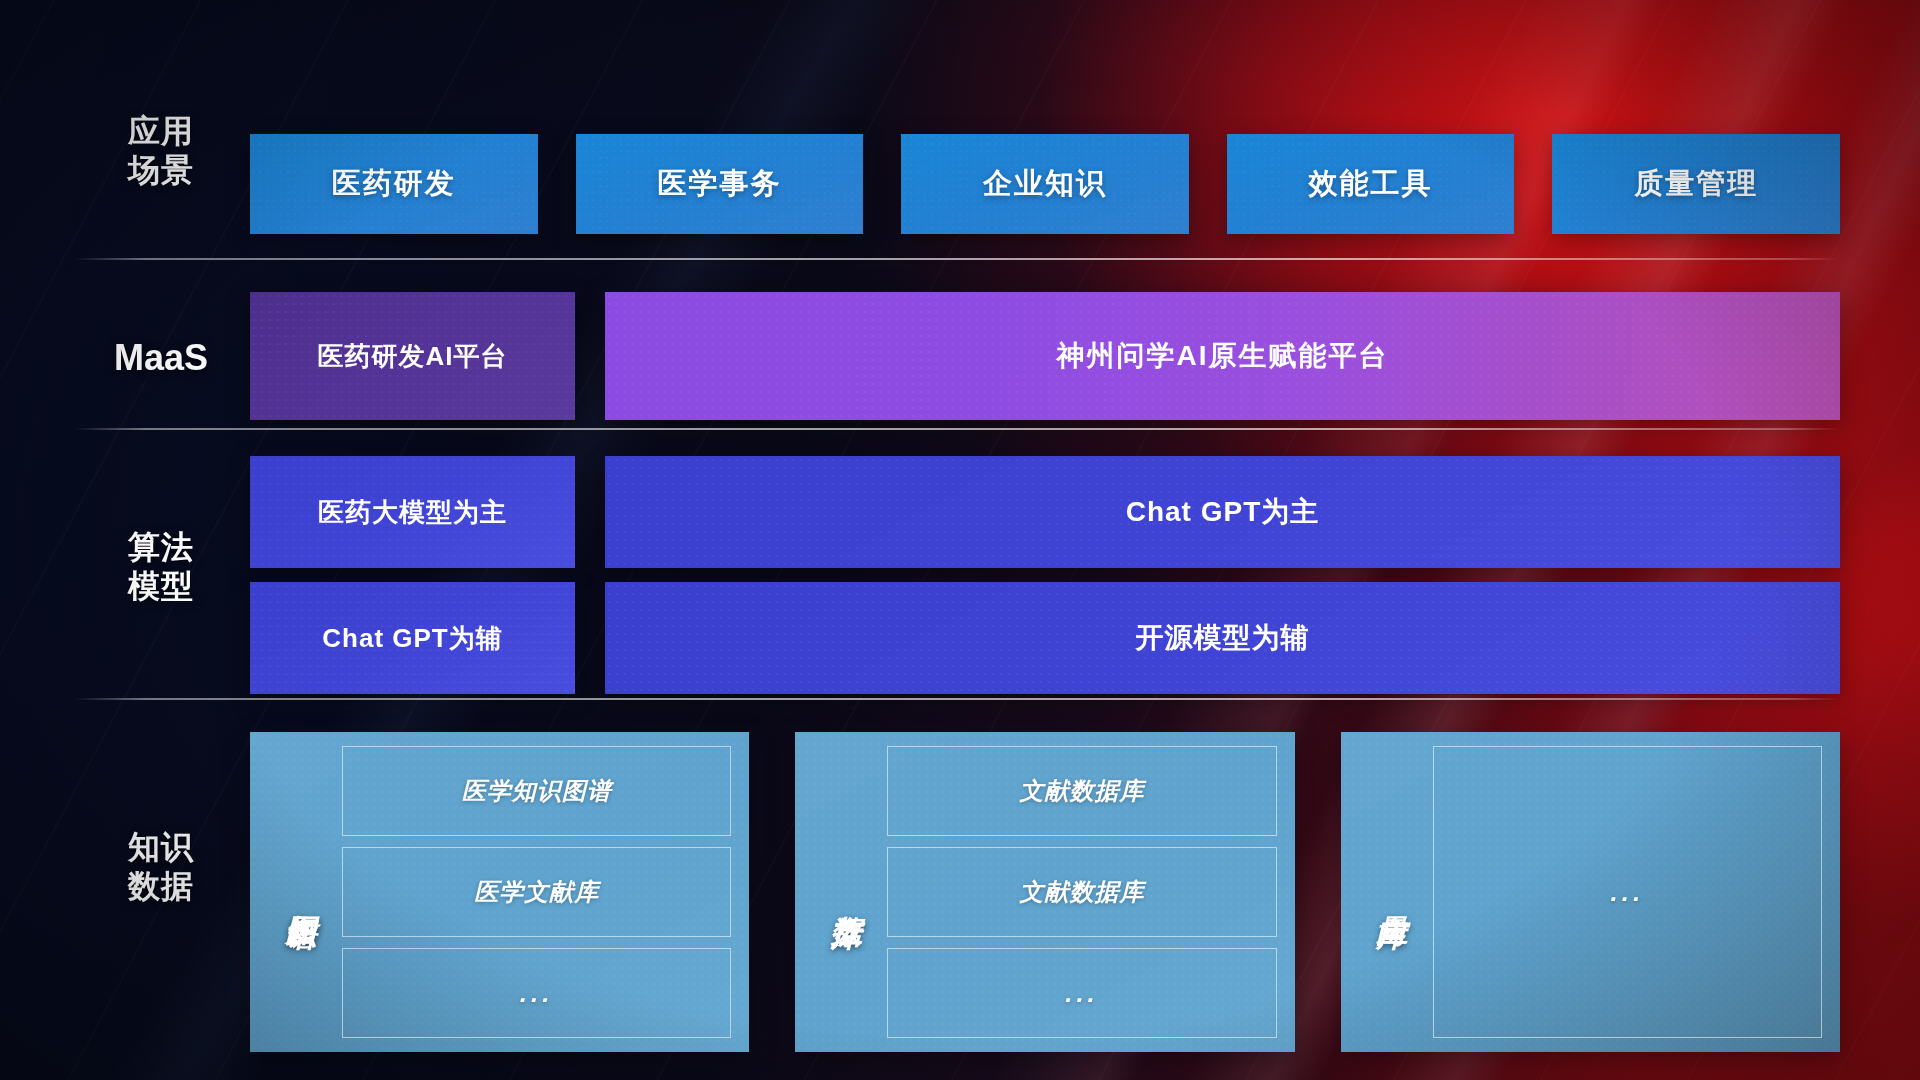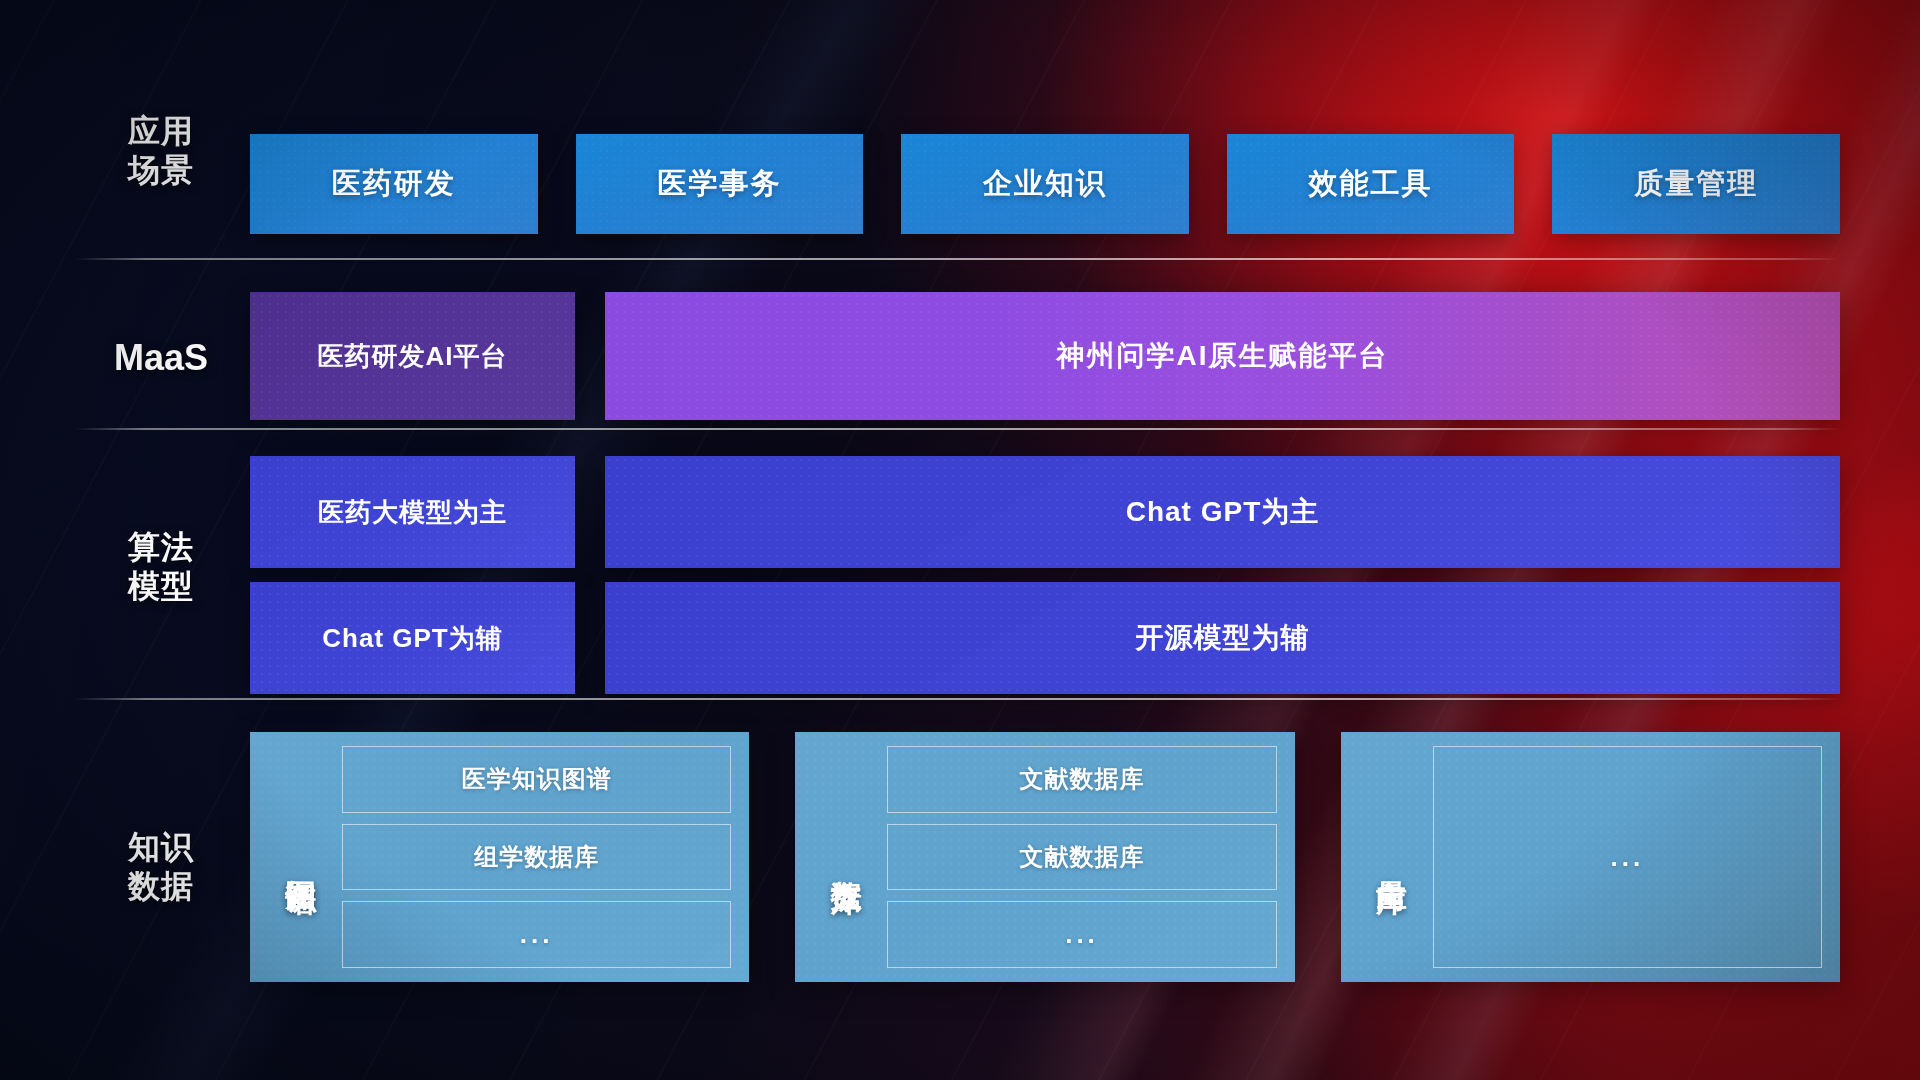--- a/index.html
+++ b/index.html
@@ -152,23 +152,24 @@
   .algo-l1 { left: 250px; top: 26px;  width: 325px; height: 112px; font-size: 26px; }
   .algo-r1 { left: 605px; top: 26px;  width: 1235px; height: 112px; font-size: 28px; }
   .algo-l2 { left: 250px; top: 152px; width: 325px; height: 112px; font-size: 26px; }
   .algo-r2 { left: 605px; top: 152px; width: 1235px; height: 112px; font-size: 28px; }
 
   
   #row-know { top: 700px; height: 380px; }
   .know-track {
     position: absolute;
     left: 250px; top: 32px;
-    width: 1590px; height: 250px;
+    width: 1590px; height: 320px;
     display: flex;
     gap: 46px;
+    font-style: italic;
   }
   .know-panel {
     flex: 1 1 0;
     background: linear-gradient(150deg, #64a6cf 0%, #5fa3ce 50%, #66a9d2 100%);
     display: flex;
     align-items: stretch;
     padding: 14px 18px 14px 14px;
     position: relative;
     box-shadow: 0 8px 26px rgba(0,0,0,.30);
   }
@@ -264,21 +265,21 @@
 
   <div class="row" id="row-know">
     <div class="rowlabel label-know">知识
 数据</div>
     <div class="know-track">
 
       <div class="know-panel">
         <div class="know-title">知识图谱</div>
         <div class="know-items">
           <div class="know-item">医学知识图谱</div>
-          <div class="know-item">组学数据库</div>
+          <div class="know-item">医学文献库</div>
           <div class="know-item ellipsis">...</div>
         </div>
       </div>
 
       <div class="know-panel">
         <div class="know-title">数据库</div>
         <div class="know-items">
           <div class="know-item">文献数据库</div>
           <div class="know-item">文献数据库</div>
           <div class="know-item ellipsis">...</div>

